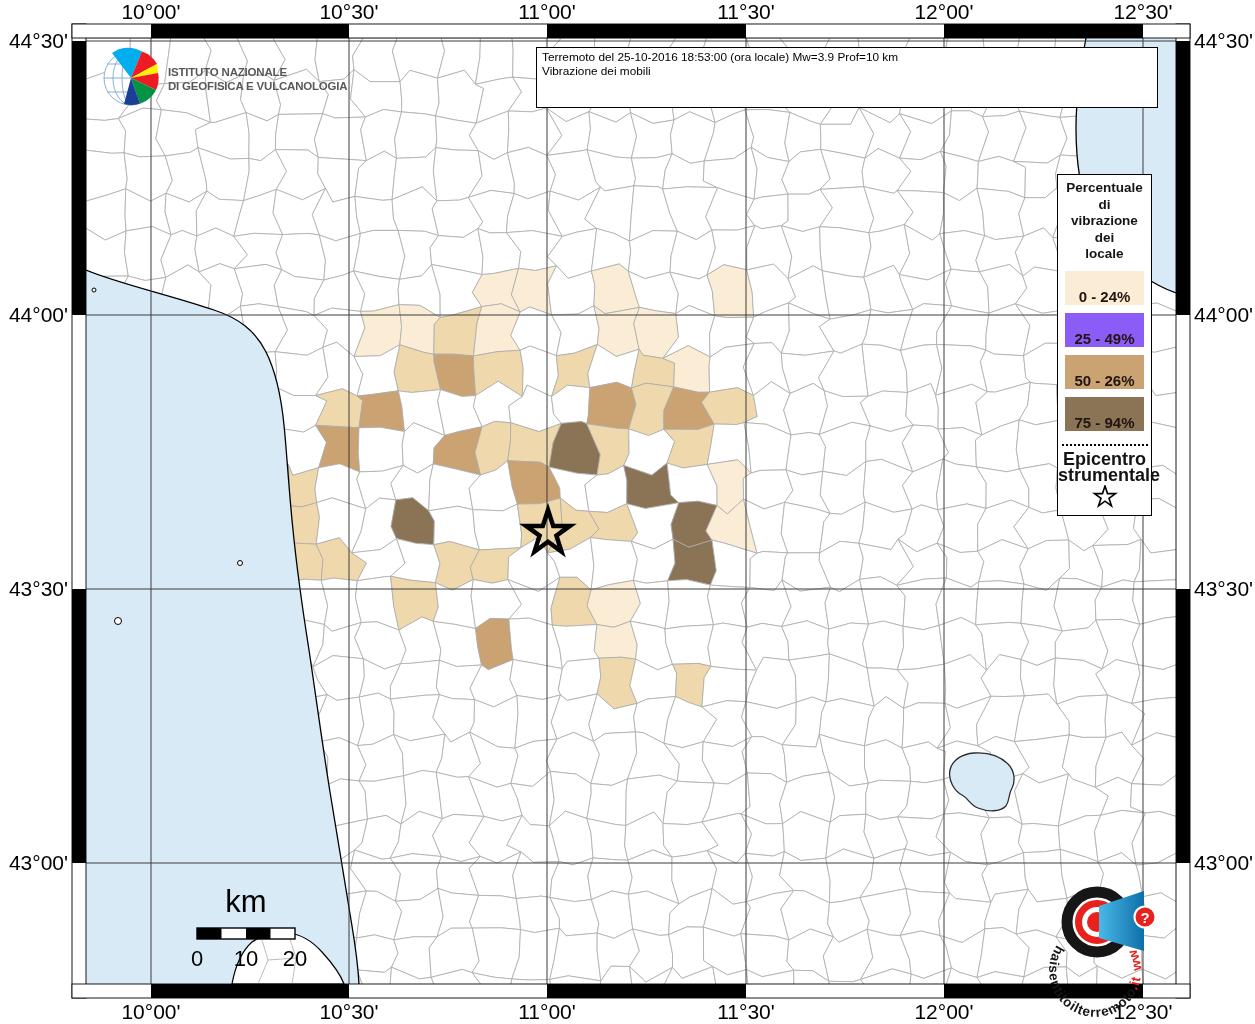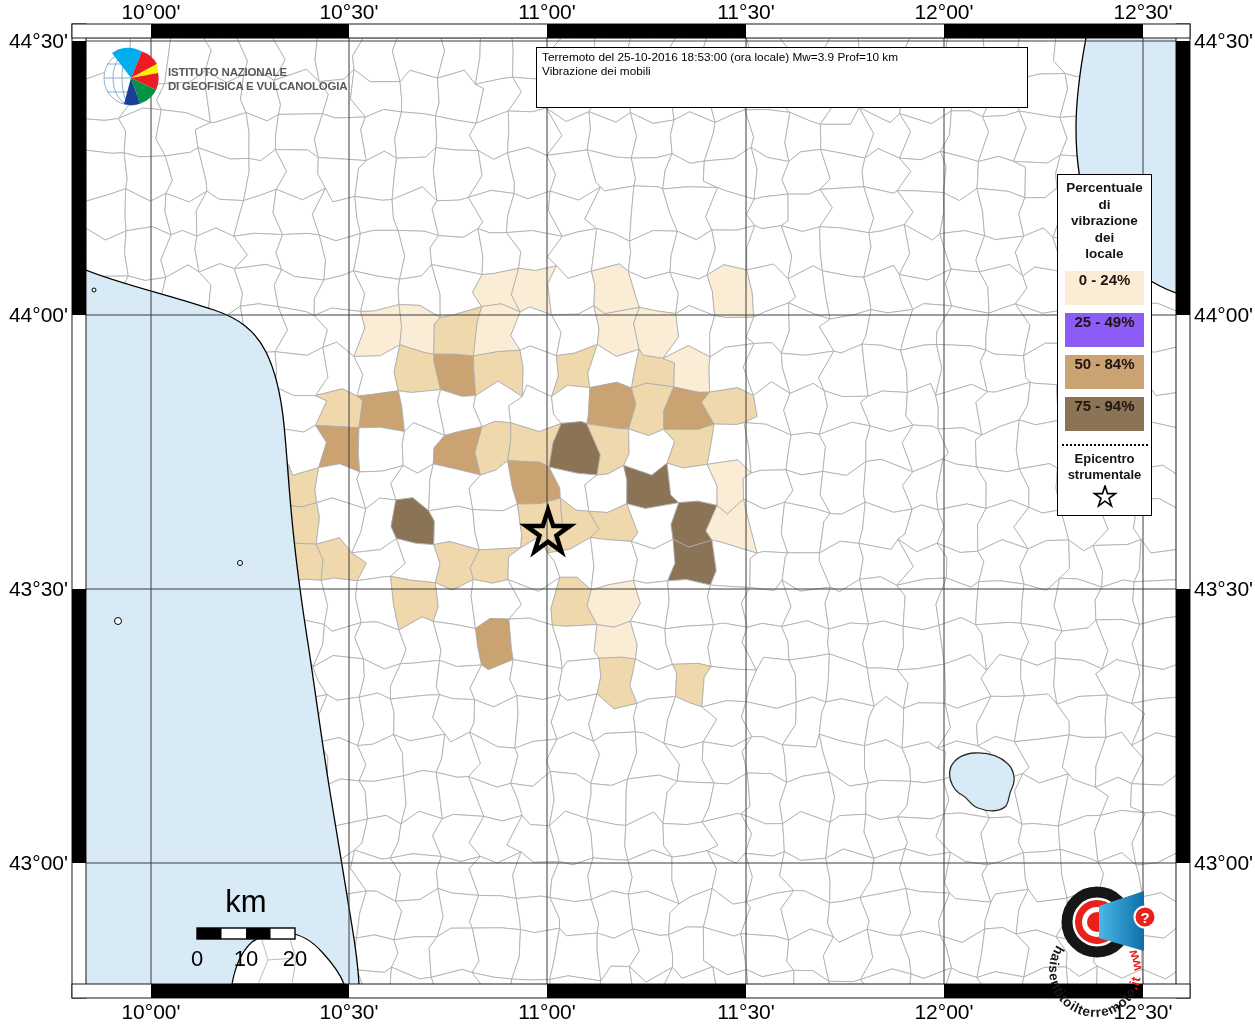--- a/index.html
+++ b/index.html
@@ -1,33 +1,33 @@
 <!DOCTYPE html>
 <html><head>
 <meta charset="utf-8">
 <style>
   html,body{margin:0;padding:0;background:#fff;}
   #stage{position:relative;width:1255px;height:1024px;background:#fff;overflow:hidden;
          font-family:"Liberation Sans",sans-serif;}
   #mapsvg{position:absolute;left:0;top:0;}
   .gridlabel{font-size:21px;fill:#000;}
   
-  #infobox{position:absolute;left:536px;top:47px;width:492px;height:61px;box-sizing:border-box;
+  #infobox{position:absolute;left:536px;top:47px;width:622px;height:61px;box-sizing:border-box;
            background:#fff;border:1px solid #000;padding:2px 5px;font-size:11.8px;line-height:14.2px;
            white-space:nowrap;overflow:hidden;color:#000;}
   
   #legend{position:absolute;left:1057px;top:174px;width:95px;height:342px;box-sizing:border-box;
           background:#fff;border:1.4px solid #000;text-align:center;color:#141414;}
   .lt{font-weight:bold;font-size:13.5px;line-height:16.5px;}
   .lt-wrap{margin-top:5px;}
-  .swatch{width:79px;height:34px;margin:8px auto 0;display:flex;align-items:flex-start;justify-content:center;}
+  .swatch{width:79px;height:34px;margin:8px auto 0;display:flex;align-items:flex-end;justify-content:center;}
   .swatch:first-of-type{margin-top:5px;}
   .swatch span{font-weight:bold;font-size:15px;color:#201510;}
   .ldivider{width:86px;margin:13px auto 0;border-top:2px dotted #000;height:0;}
-  .lepi{margin-top:5px;font-weight:bold;font-size:13px;line-height:16px;}
+  .lepi{margin-top:5px;font-weight:bold;font-size:18px;line-height:16px;}
   .lstar{margin-top:2px;}
 </style>
 </head>
 <body>
 
 <div id="stage">
 
 <svg id="mapsvg" width="1255" height="1024" viewBox="0 0 1255 1024">
   <defs>
     <clipPath id="mapclip">
@@ -878,21 +878,21 @@
     <div class="lt">dei</div>
     <div class="lt">locale</div>
   </div>
   <div class="swatch" style="background-color: rgb(251, 237, 213);">
         <span>0 - 24%</span>
       </div>
   <div class="swatch" style="background-color: #8b5cf6;">
         <span>25 - 49%</span>
       </div>
   <div class="swatch" style="background-color: rgb(203, 162, 113);">
-        <span>50 - 84%</span>
+        <span>50 - 26%</span>
       </div>
   <div class="swatch" style="background-color: rgb(139, 115, 85);">
         <span>75 - 94%</span>
       </div>
   <div class="ldivider"></div>
   <div class="lepi">
     <div>Epicentro</div>
     <div>strumentale</div>
   </div>
   <svg class="lstar" width="26" height="23">

